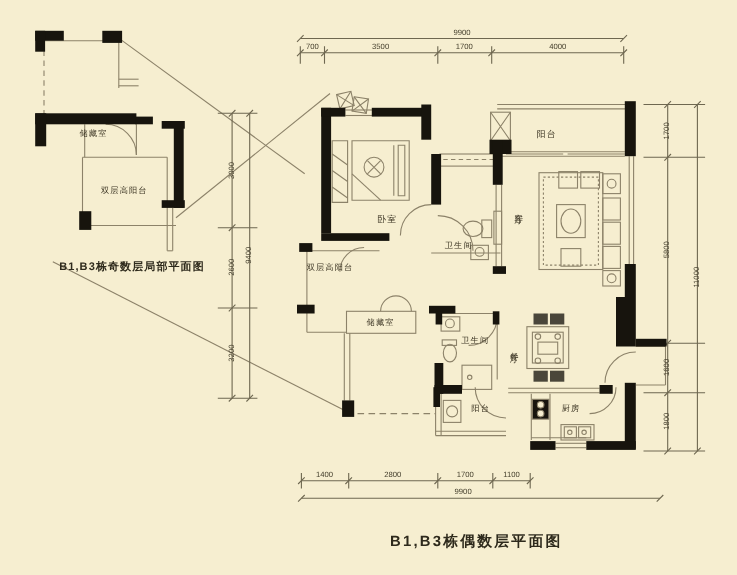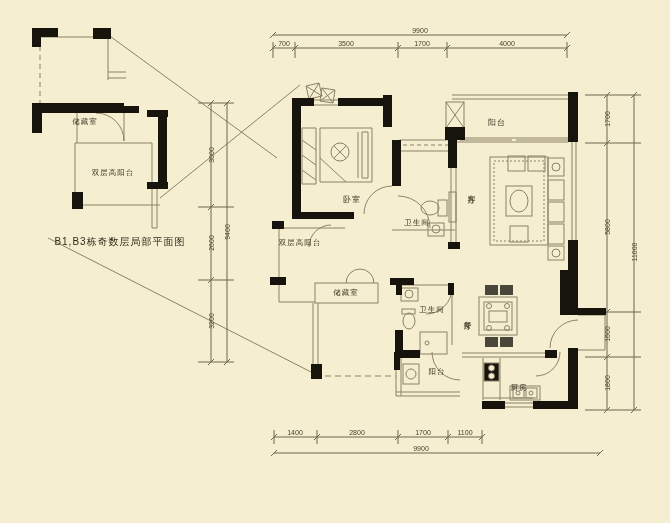--- a/index.html
+++ b/index.html
@@ -17,21 +17,21 @@
   .lbl-md{font-size:8px;}
   .vert{writing-mode:vertical-rl;letter-spacing:2px;}
   .dim{
     position:absolute;transform:translate(-50%,-50%);
     font-size:7px;font-weight:normal;letter-spacing:0;
     color:#46402e;white-space:nowrap;z-index:4;
   }
   .dim-v{transform:translate(-50%,-50%) rotate(-90deg);}
   .cap{
     position:absolute;transform:translate(-50%,-50%);
-    font-weight:normal;color:#2e2a1c;white-space:nowrap;z-index:6;
+    font-weight:bold;color:#2e2a1c;white-space:nowrap;z-index:6;
     letter-spacing:1px;
   }
   .cap-left{font-size:10px;}
   .cap-main{font-size:13.5px;letter-spacing:2px;}
 </style>
 </head>
 <body>
 
 <div id="stage">
 
@@ -261,21 +261,21 @@
 
   <div class="lbl lbl-md" style="left:352px;top:199px">卧室</div>
   <div class="lbl" style="left:417px;top:223px">卫生间</div>
   <div class="lbl lbl-md" style="left:497px;top:122px">阳台</div>
   <div class="lbl lbl-md vert" style="left:470px;top:190px">客厅</div>
   <div class="lbl" style="left:300px;top:243px">双层高阳台</div>
   <div class="lbl" style="left:346px;top:293px">储藏室</div>
   <div class="lbl" style="left:432px;top:310px">卫生间</div>
   <div class="lbl lbl-md vert" style="left:466px;top:316px">餐厅</div>
   <div class="lbl" style="left:437px;top:372px">阳台</div>
-  <div class="lbl" style="left:519px;top:388px">厨房</div>
+  <div class="lbl" style="left:519px;top:372px">厨房</div>
 
   <div class="lbl" style="left:85px;top:122px">储藏室</div>
   <div class="lbl" style="left:113px;top:173px">双层高阳台</div>
 
   <div class="dim" style="left:420px;top:30px">9900</div>
   <div class="dim" style="left:284px;top:43px">700</div>
   <div class="dim" style="left:346px;top:43px">3500</div>
   <div class="dim" style="left:422px;top:43px">1700</div>
   <div class="dim" style="left:507px;top:43px">4000</div>
 
@@ -290,14 +290,15 @@
   <div class="dim dim-v" style="left:607px;top:334px">1600</div>
   <div class="dim dim-v" style="left:607px;top:383px">1800</div>
   <div class="dim dim-v" style="left:634px;top:252px">11000</div>
 
   <div class="dim dim-v" style="left:211px;top:155px">3000</div>
   <div class="dim dim-v" style="left:211px;top:243px">2600</div>
   <div class="dim dim-v" style="left:211px;top:321px">3200</div>
   <div class="dim dim-v" style="left:227px;top:232px">9400</div>
 
   <div class="cap cap-left" style="left:120px;top:242px">B1,B3栋奇数层局部平面图</div>
+  <div class="cap cap-main" style="left:433px;top:492px">B1,B3栋偶数层平面图</div>
 
 </div>
 
 </body></html>

